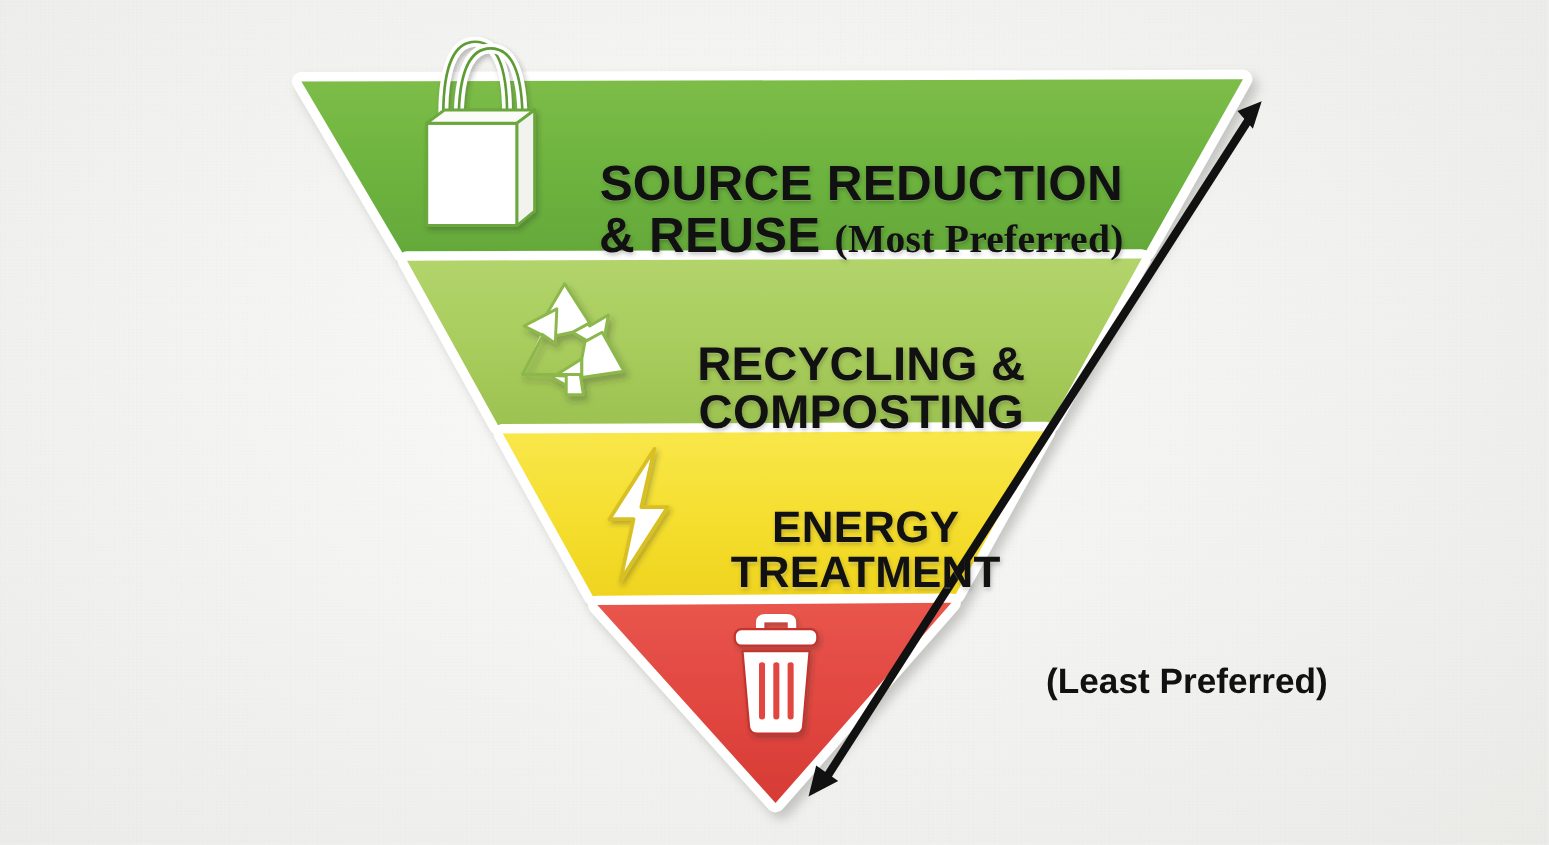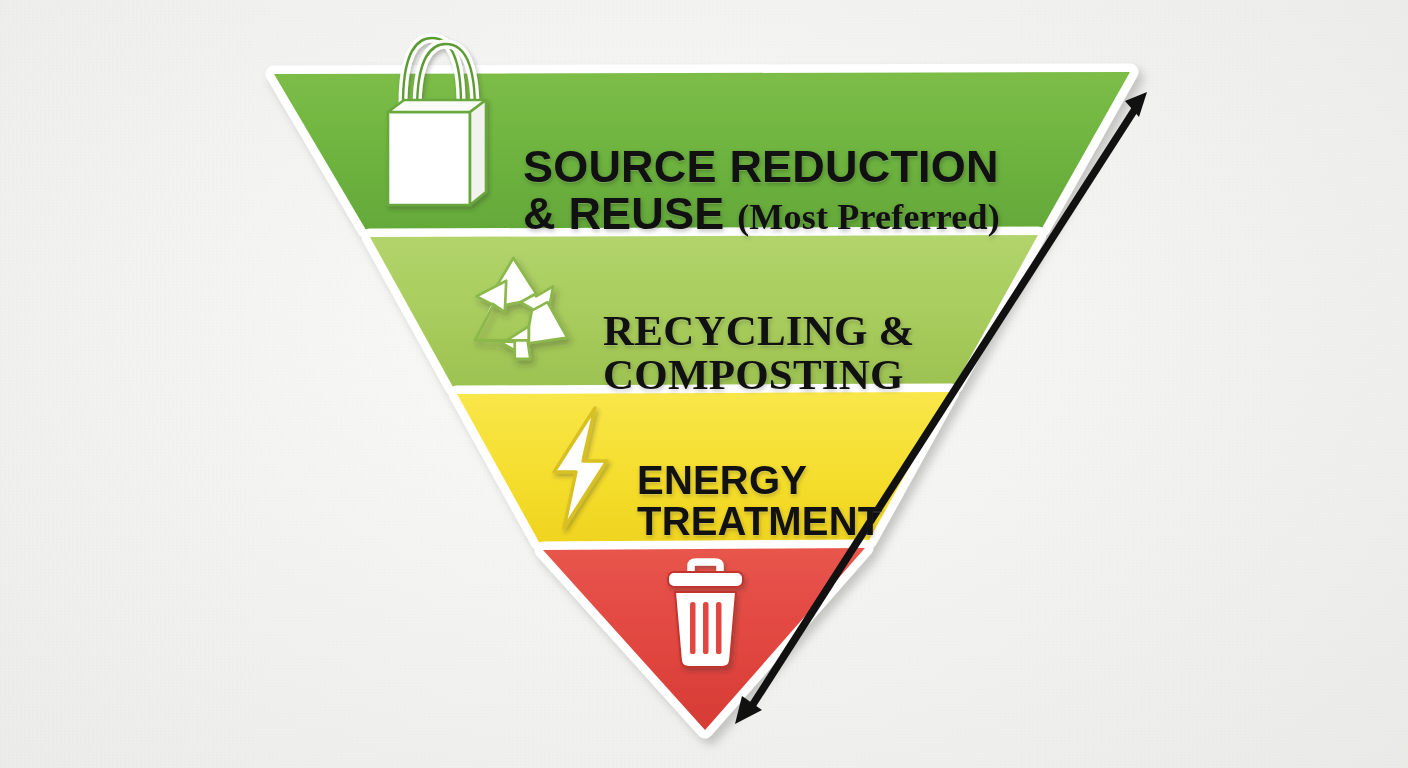--- a/index.html
+++ b/index.html
@@ -33,20 +33,21 @@
   #art { position: absolute; inset: 0; }
 
   .band-label {
     position: absolute;
     color: #111111;
     font-weight: bold;
     letter-spacing: .2px;
     line-height: 1.04;
     white-space: pre-line;
     text-shadow: 0 1px 0 rgba(255,255,255,.18);
+    text-align: center;
   }
   .soft { font-weight: bold; }
 
   #label-1 { left: 523px; top: 97px;  font-size: 45px; width: 520px; }
   #label-1 .soft { font-size: 36px; font-family: Liberation Serif, serif; }
   #label-2 { left: 603px; top: 264px; font-size: 43px; width: 360px; }
   #label-3 { left: 637px; top: 418px; font-size: 40px; width: 300px; }
 
   #label-4 {
     position: absolute;
@@ -178,27 +179,27 @@
 
       <polygon points="735,724 742,696 762,710" fill="#111111"></polygon>
     </g>
   </svg>
 
   <div class="band-label" id="label-1" style="filter: drop-shadow(1px 2px 2px rgba(0,0,0,.25));">
     <span>SOURCE REDUCTION
 &amp; REUSE </span><span class="soft">(Most Preferred)</span>
   </div>
 
-  <div class="band-label" id="label-2" style="filter: drop-shadow(1px 2px 2px rgba(0,0,0,.22)); font-family: Liberation Serif, serif;">
+  <div class="band-label" id="label-2" style="filter: drop-shadow(1px 2px 2px rgba(0,0,0,.22));">
     <span>RECYCLING &amp;
 COMPOSTING</span>
   </div>
 
   <div class="band-label" id="label-3" style="filter: drop-shadow(1px 2px 2px rgba(0,0,0,.22));">
     <span>ENERGY
 TREATMENT</span>
   </div>
 
   <div id="label-4">
-    
+    <span class="soft">(Least Preferred)</span>
   </div>
 
 </div>
 
 </body></html>

